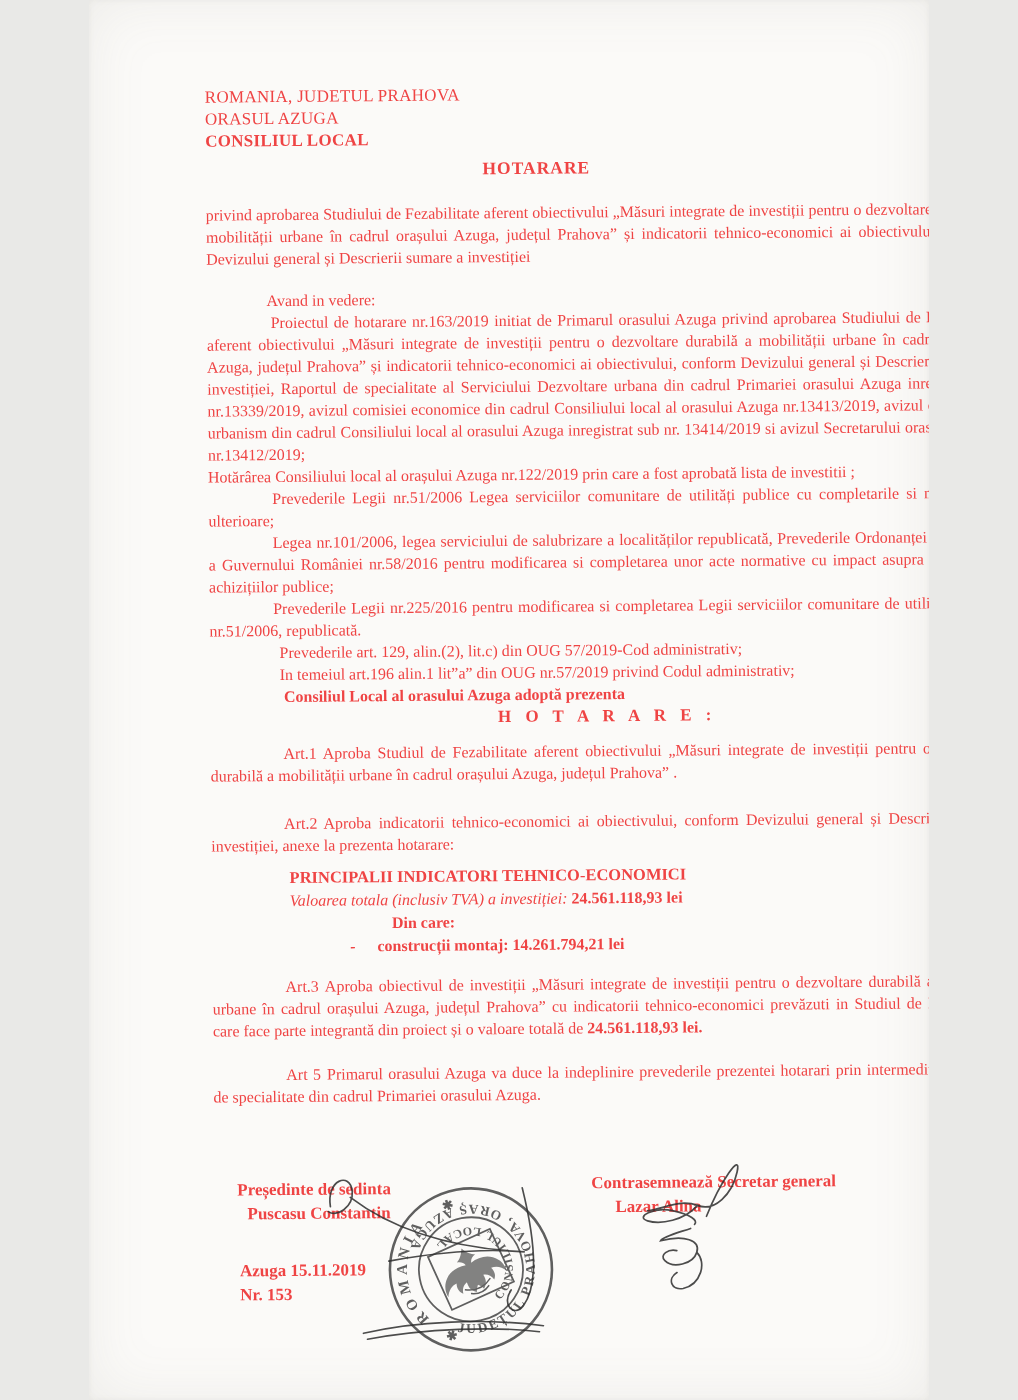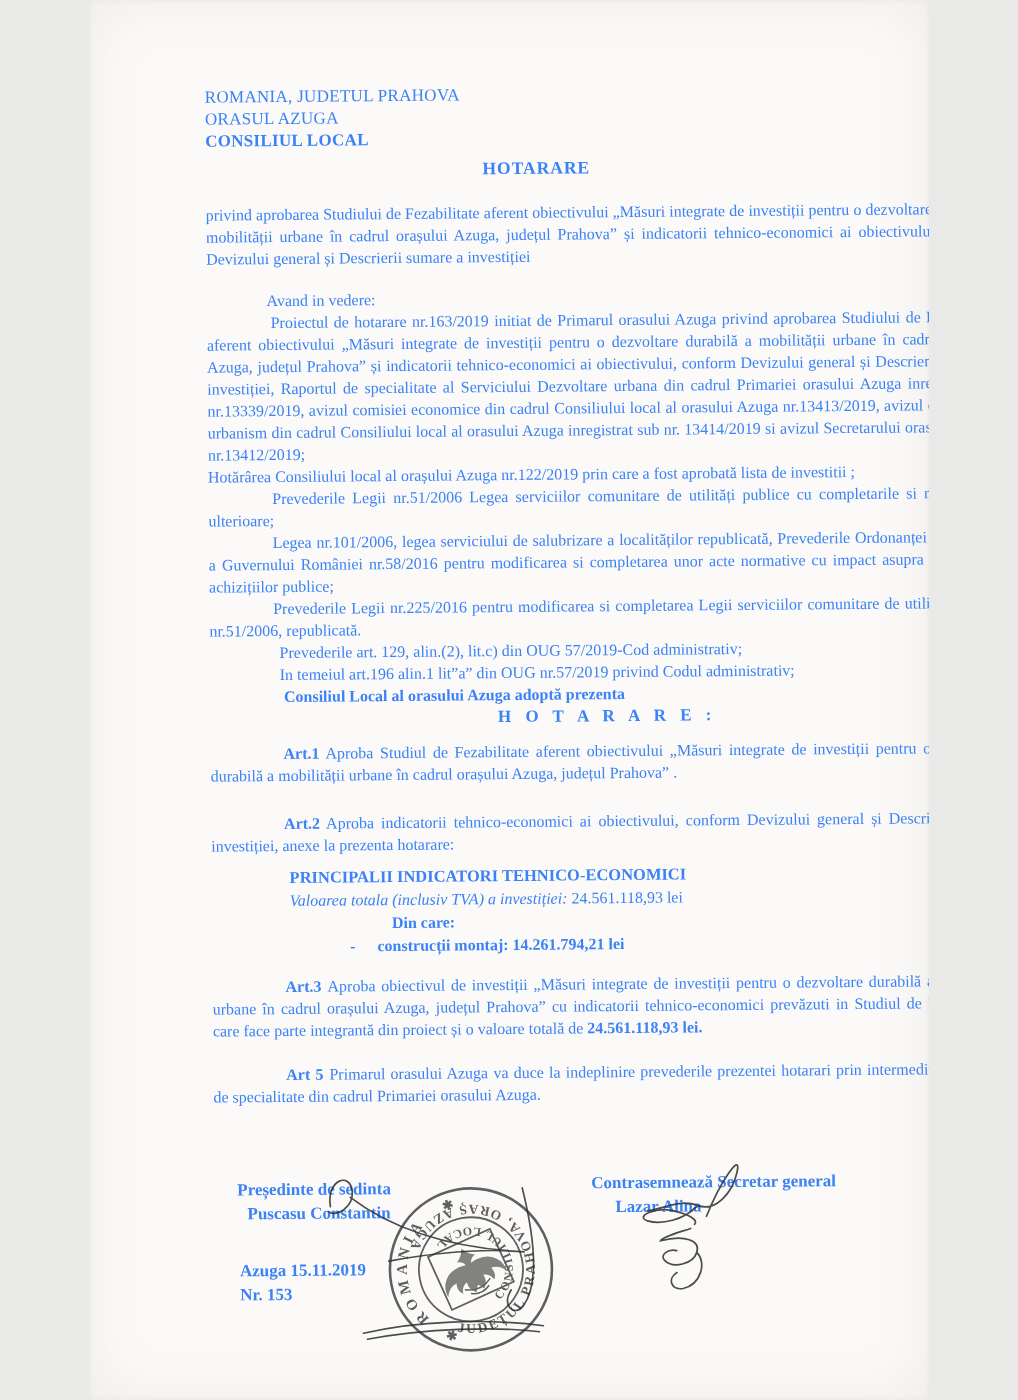--- a/index.html
+++ b/index.html
@@ -1,21 +1,21 @@
 <!DOCTYPE html>
 <html><head>
 <meta charset="utf-8">
 <style>
   html,body{margin:0;padding:0;background:#e9e9e7;}
   .sheet{
     position:relative;width:840px;height:1400px;margin:0 auto;
     background:#fbfaf8;overflow:hidden;
     box-shadow:inset 0 0 60px rgba(120,115,105,.10), inset 0 0 6px rgba(120,115,105,.08);
     font-family:"Liberation Serif","DejaVu Serif",serif;
-    color:#3b82f6;
+    color:#ef4444;
   }
   .tilt{position:absolute;inset:0;transform:rotate(-0.5deg);transform-origin:50% 42%;}
   
   .hdr{position:absolute;left:120px;top:84px;font-size:17px;line-height:22px;letter-spacing:.3px;}
   .hdr .b{font-weight:bold;}
   
   .title{position:absolute;left:120px;top:158px;width:662px;text-align:center;
          font-weight:bold;font-size:17.5px;letter-spacing:1px;}
   .subtitle{position:absolute;left:120px;top:186px;width:794px;
             font-size:16px;line-height:22px;text-align:justify;}
@@ -27,25 +27,25 @@
   .i64{text-indent:64px;}
   .i70{text-indent:70px;}
   .i74{text-indent:74px;}
   .bold{font-weight:bold;}
   .dtitle{margin:10px 20px 12px 0;text-align:center;font-weight:bold;font-size:17px;letter-spacing:5px;}
   .art{text-indent:73px;}
   .mt1{margin-top:13px !important;}
   .mt2{margin-top:26px !important;}
   .mt3{margin-top:18px !important;}
   .mt4{margin-top:22px !important;}
-  .artlabel{font-weight:bold;margin-right:6px;}
+  .artlabel{font-weight:normal;margin-right:6px;}
   .indic{margin-top:9px;line-height:23px;}
   .ih{font-weight:bold;padding-left:78px;font-size:16.5px;}
   .iv{padding-left:78px;font-style:italic;}
-  .iv .ub{font-style:normal;font-weight:normal;text-align:center;}
+  .iv .ub{font-style:normal;font-weight:bold;text-align:center;}
   .dc{font-weight:bold;padding-left:180px;}
   .cm{font-weight:bold;padding-left:138px;}
   .cm .dash{margin-right:22px;}
   
   .sigL{position:absolute;left:143px;top:1176px;font-weight:bold;font-size:17px;line-height:24px;}
   .sigL .nm{padding-left:10px;}
   .sigR{position:absolute;left:497px;top:1172px;font-weight:bold;font-size:17px;line-height:24px;}
   .sigR .nm{padding-left:24px;}
   .footer{position:absolute;left:145px;top:1257px;font-weight:bold;font-size:17px;line-height:24px;}
   

